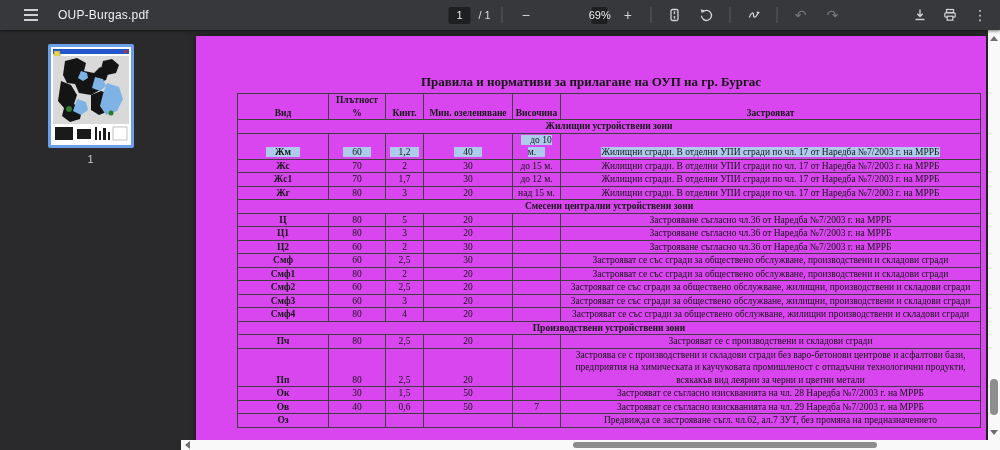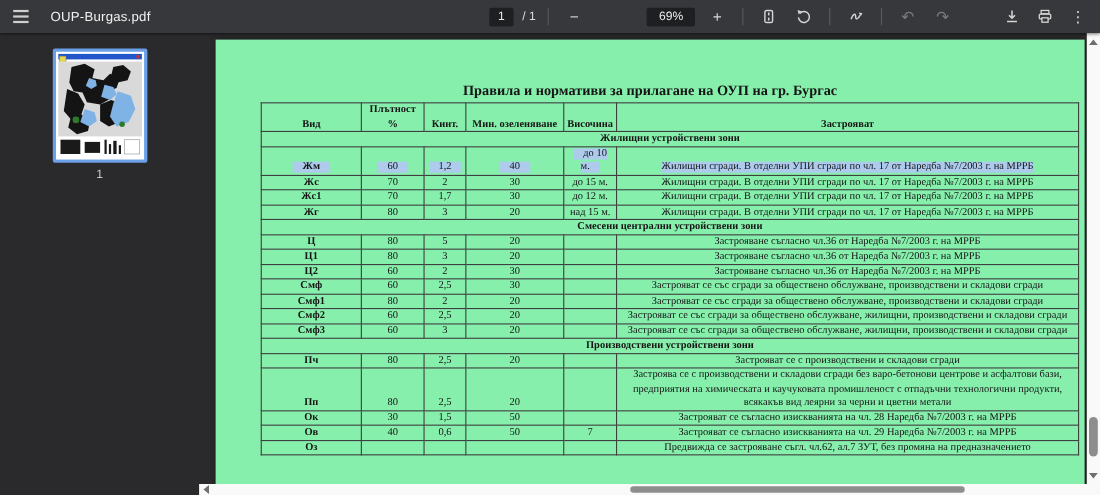--- a/index.html
+++ b/index.html
@@ -2,49 +2,49 @@
 <html><head>
 <meta charset="utf-8">
 <style>
   * { margin:0; padding:0; box-sizing:border-box; }
   html,body { width:1000px; height:450px; overflow:hidden; background:#2a2a2c;
     font-family:"Liberation Sans", sans-serif; }
 
   
   .toolbar { position:relative; height:30px; background:#37383b; color:#e6e6e6;
     display:flex; align-items:center; box-shadow:0 1px 3px rgba(0,0,0,.55); z-index:10; }
-  .tb-left { display:flex; align-items:center; gap:14px; padding-left:12px; }
+  .tb-left { display:flex; align-items:center; gap:14px; padding-left:24px; }
   .menu-btn { width:20px; height:20px; display:flex; flex-direction:column; justify-content:center;
     gap:3px; cursor:pointer; background:none; border:none; }
   .menu-btn span { display:block; width:14px; height:2px; background:#cfcfcf; }
   .filename { font-size:12px; color:#f0f0f0; letter-spacing:.2px; }
   .tb-center { position:absolute; left:50%; transform:translateX(-13%); top:0; height:30px;
     display:flex; align-items:center; gap:8px; }
   .tb-right { position:absolute; right:8px; top:0; height:30px; display:flex; align-items:center; gap:6px; }
   .dark-box { background:#1d1f21; border-radius:2px; color:#ececec; font-size:11px;
     display:flex; align-items:center; justify-content:center; }
   .page-box { width:22px; height:17px; }
-  .zoom-box { width:44px; height:17px;margin-left:46px; }
+  .zoom-box { width:16px; height:17px;margin-left:46px; }
   .page-total { font-size:11px; color:#dcdcdc; }
   .tb-sep { width:1px; height:16px; background:#5a5a5a; margin:0 3px; }
   .tb-btn { background:none; border:none; color:#d4d4d4; width:24px; height:24px; border-radius:50%;
     display:flex; align-items:center; justify-content:center; cursor:pointer; font-size:14px; }
   .tb-btn svg { display:block; }
   .tb-btn.dim { color:#7b7b7b; }
 
   
   .viewer { position:relative; height:420px; background:#2a2a2c; }
   .sidebar { position:absolute; left:0; top:0; bottom:10px; width:181px; background:#2a2a2c; }
   .thumb-wrap { padding-top:14px; display:flex; flex-direction:column; align-items:center; }
   .thumb { width:86px; height:104px; background:#fff; border:3px solid #6ba0e8; border-radius:2px;
     cursor:pointer; overflow:hidden; }
   .thumb svg { display:block; }
   .thumb-num { margin-top:5px; color:#c8c8c8; font-size:11px; }
 
-  .page { position:absolute; left:196px; top:6px; width:790px; bottom:0; background:#86efac;
+  .page { position:absolute; left:196px; top:6px; width:790px; bottom:0; background:#d946ef;
     box-shadow:0 0 5px rgba(0,0,0,.5); overflow:hidden;
     font-family:"Liberation Serif", serif; color:#151515; }
   .doc-title { margin-top:38px; text-align:center; font-size:13px; font-weight:bold; }
 
   table.rules { border-collapse:collapse; table-layout:fixed; margin:3px 0 0 41px; width:743px;
     font-size:9.5px; line-height:12.5px; }
   table.rules col.c-vid { width:91px; } table.rules col.c-plt { width:57px; }
   table.rules col.c-kint { width:38px; } table.rules col.c-ozel { width:89px; }
   table.rules col.c-vis { width:48px; } table.rules col.c-nat { width:420px; }
   table.rules th, table.rules td { border:1px solid #3f3f3f; padding:0 2px; vertical-align:bottom;
@@ -289,20 +289,28 @@
             </tr>
             <tr>
               <td class="vid">Смф3</td>
               <td class="num">60</td>
               <td class="num">3</td>
               <td class="num">20</td>
               <td class="vis">&nbsp;</td>
               <td class="nat">Застрояват се със сгради за обществено обслужване, жилищни, производствени и складови сгради</td>
             </tr>
             <tr>
+              <td class="vid">Смф4</td>
+              <td class="num">80</td>
+              <td class="num">4</td>
+              <td class="num">20</td>
+              <td class="vis">&nbsp;</td>
+              <td class="nat">Застрояват се със сгради за обществено обслужване, жилищни производствени и складови сгради</td>
+            </tr>
+            <tr>
               <td colspan="6" class="section">Производствени устройствени зони</td>
             </tr>
             <tr>
               <td class="vid">Пч</td>
               <td class="num">80</td>
               <td class="num">2,5</td>
               <td class="num">20</td>
               <td class="vis">&nbsp;</td>
               <td class="nat">Застрояват се с производствени и складови сгради</td>
             </tr>

